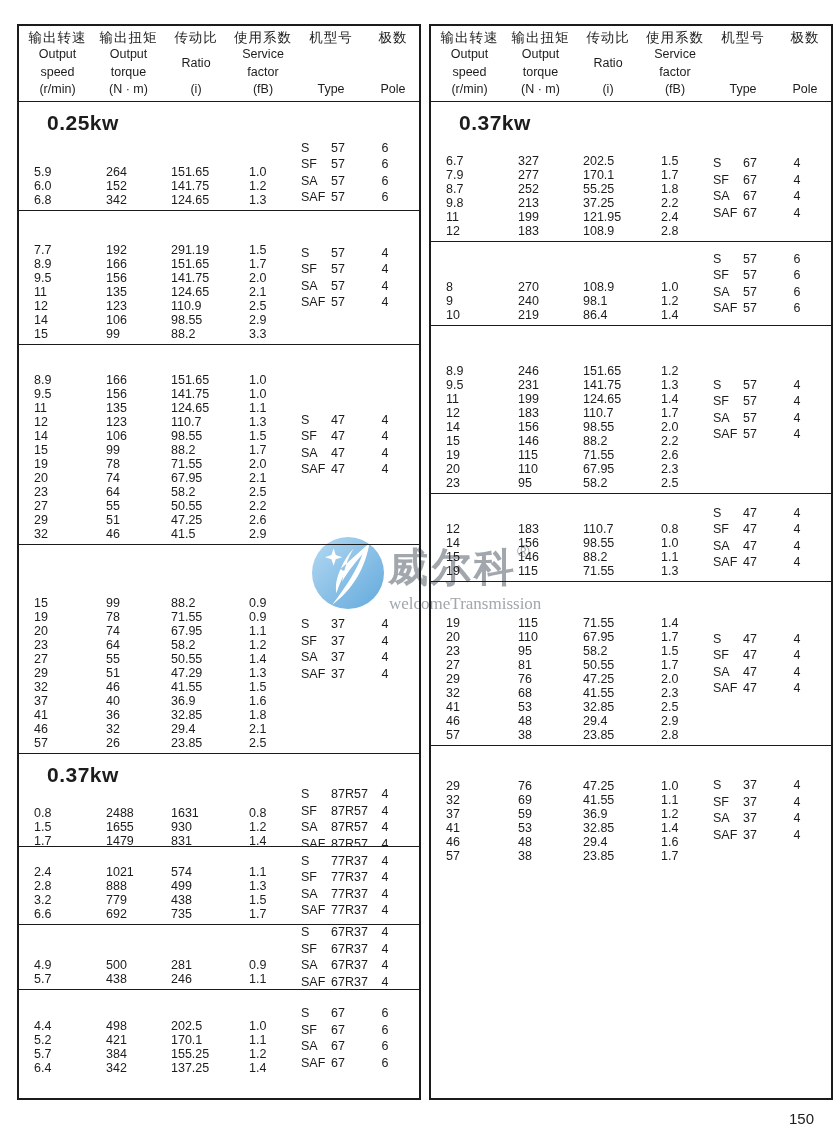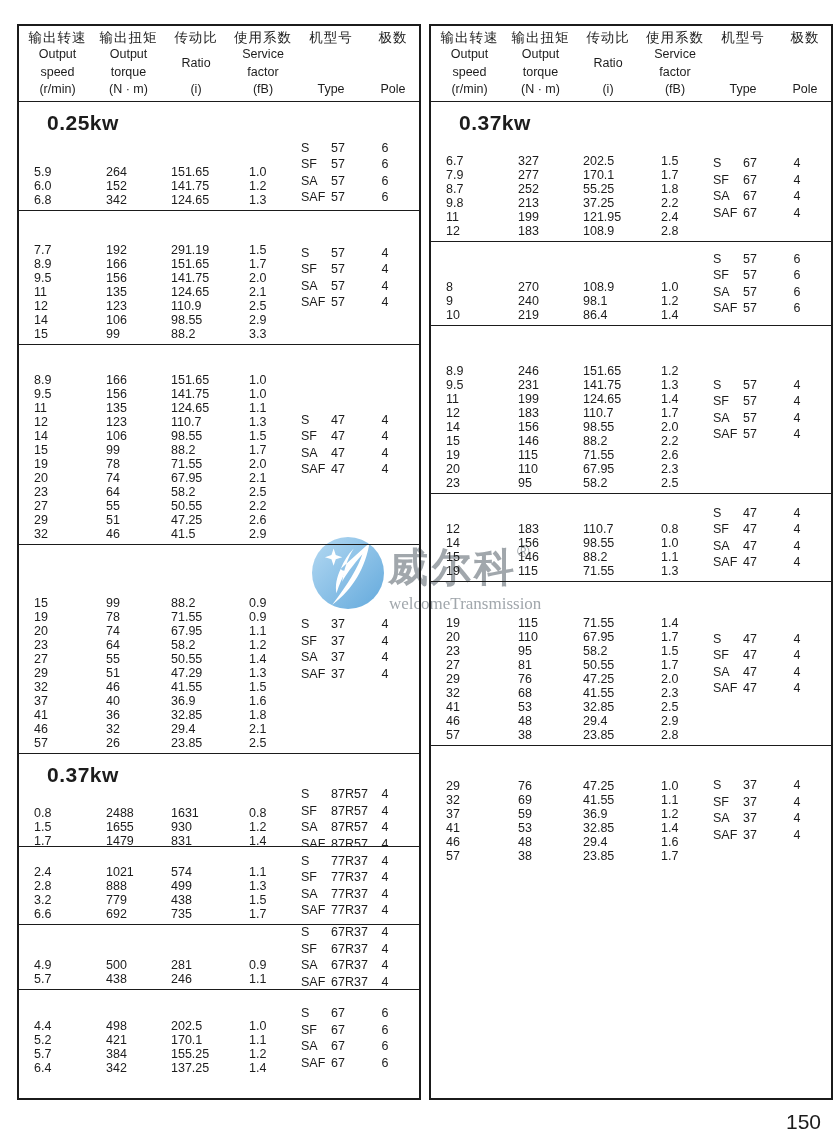--- a/index.html
+++ b/index.html
@@ -45,21 +45,21 @@
   
   .watermark{position:absolute;left:308px;top:534px;width:330px;height:110px;
     z-index:0;pointer-events:none;}
   .wm-circle{position:absolute;left:4px;top:3px;width:72px;height:72px;}
   .wm-brand{position:absolute;left:80px;top:6px;font-size:40px;font-weight:bold;
     color:#a1a7ac;letter-spacing:3px;white-space:nowrap;}
   .wm-reg{font-size:17px;font-weight:normal;vertical-align:24px;letter-spacing:0;}
   .wm-sub{position:absolute;left:81px;top:60px;font-size:17px;color:#a1a7ac;
     font-family:"Liberation Serif","DejaVu Serif",serif;white-space:nowrap;}
   .tables-layer{position:relative;z-index:1;}
-  .page-number{position:absolute;right:19px;top:1110px;font-size:21px;z-index:2;}
+  .page-number{position:absolute;right:26px;top:1110px;font-size:15px;z-index:2;}
 </style>
 </head>
 <body>
 
 <div class="page">
 
   <div class="watermark">
     <svg class="wm-circle" viewBox="0 0 100 100">
       <defs>
         <linearGradient id="wmg" x1="0" y1="0" x2="1" y2="1">

